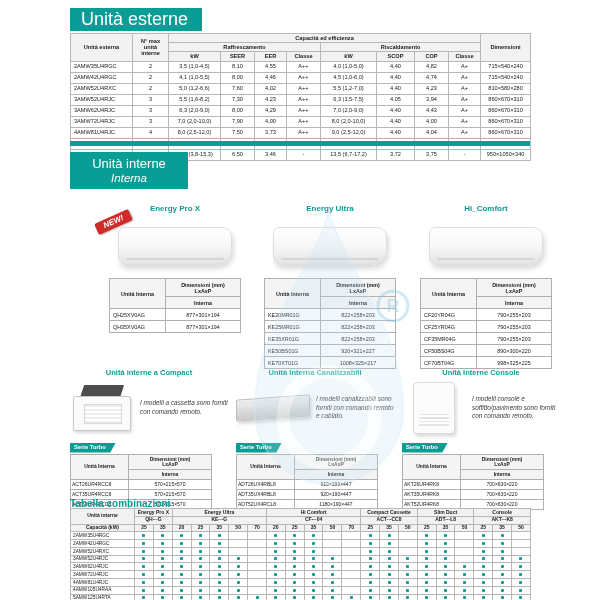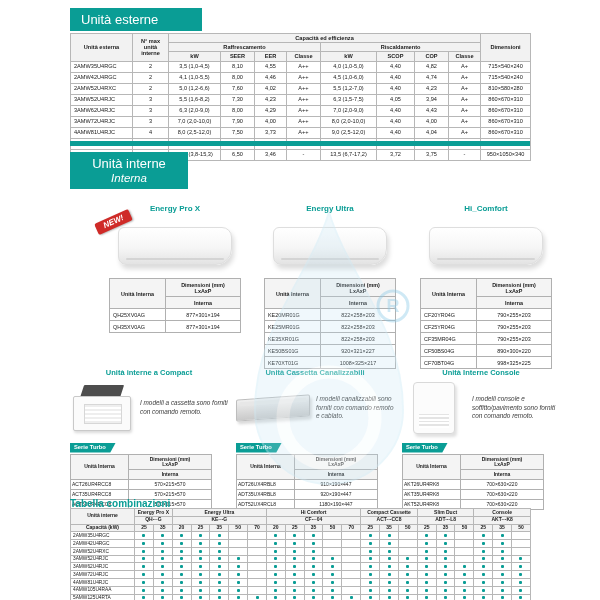--- a/index.html
+++ b/index.html
@@ -1,21 +1,21 @@
 <!DOCTYPE html>
 <html style="--teal: #0a9d95;"><head>
 <meta charset="utf-8">
 <style>
   html,body{margin:0;padding:0;background:#ffffff;}
   body{width:600px;height:600px;font-family:"Liberation Sans",sans-serif;color:#1a1a1a;}
   .page{position:relative;width:600px;height:600px;background:#fff;overflow:hidden;}
 
   
   .teal-block{background:var(--teal,#0a9d95);color:#fff;box-sizing:border-box;}
-  #ext-title{position:absolute;left:70px;top:8px;width:132px;height:23px;font-size:13px;line-height:23px;padding-left:11px;}
+  #ext-title{position:absolute;left:70px;top:8px;width:132px;height:23px;font-size:18px;line-height:23px;padding-left:11px;}
   #teal-bar{position:absolute;left:70px;top:141px;width:460px;height:5px;background:var(--teal,#0a9d95);}
   #int-title{position:absolute;left:70px;top:152px;width:118px;padding:4px 0 5px 0;text-align:center;}
   #int-title .l1{font-size:13px;display:block;}
   #int-title .l2{font-size:11.5px;font-style:italic;display:block;margin-top:1px;}
 
   
   #outdoor-table{position:absolute;left:70px;top:33px;width:460px;border-collapse:collapse;table-layout:fixed;font-size:5.6px;background:#fff;}
   #outdoor-table th,#outdoor-table td{border:1px solid #b7b7b7;padding:1px;text-align:center;overflow:hidden;}
   #outdoor-table th{background:#f2f2f2;font-weight:bold;line-height:6.2px;}
   #outdoor-table td{line-height:6.4px;height:8px;background:#fff;}
@@ -432,21 +432,21 @@
           </tr>
           <tr>
             <td>PE-GEA-LD</td>
             <td>620×40×620</td>
           </tr>
         </tbody>
     </table>
   </div>
 
   <div id="section-duct" class="section">
-    <div class="section-title">Unità Cassetta Canalizzabili</div>
+    <div class="section-title">Unità Interna Canalizzabili</div>
     <div class="section-body">
       <div class="section-img">
           <div class="duct-unit"></div>
         </div>
       <div class="section-desc">I modelli canalizzabili sono forniti con comando remoto e cablato.</div>
     </div>
     <div class="serie-tag">Serie Turbo</div>
     <table class="mini-table">
       <colgroup>
           <col style="width:58px">

